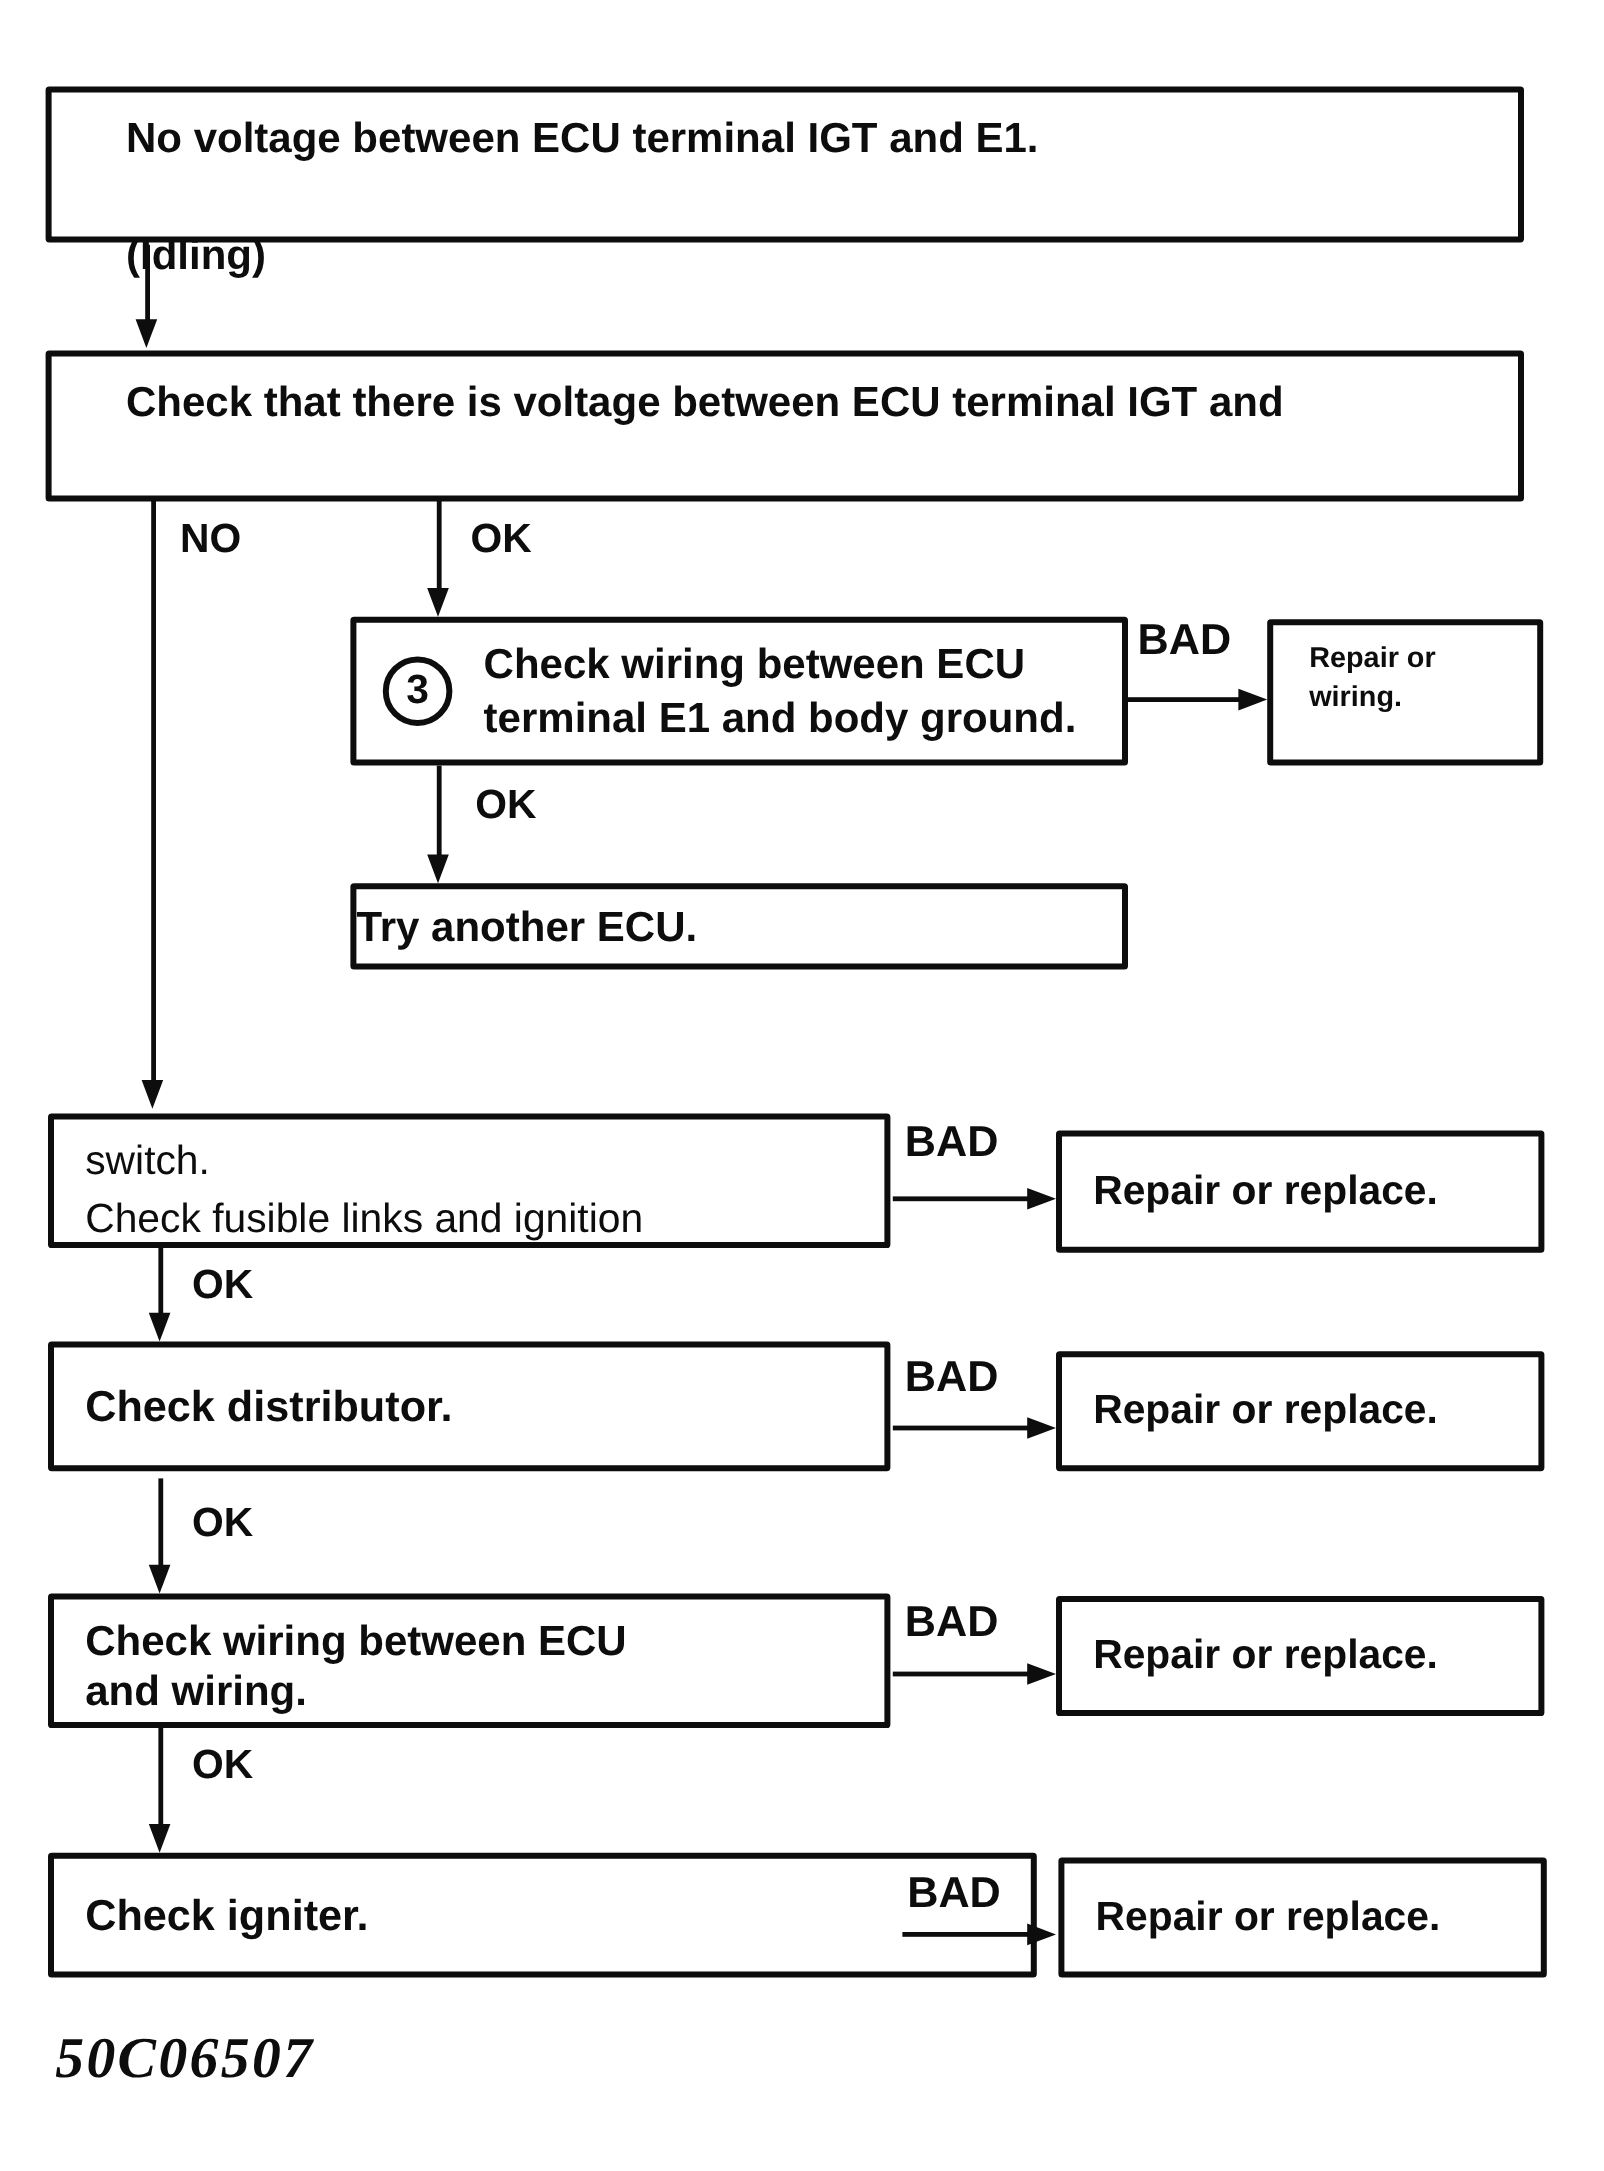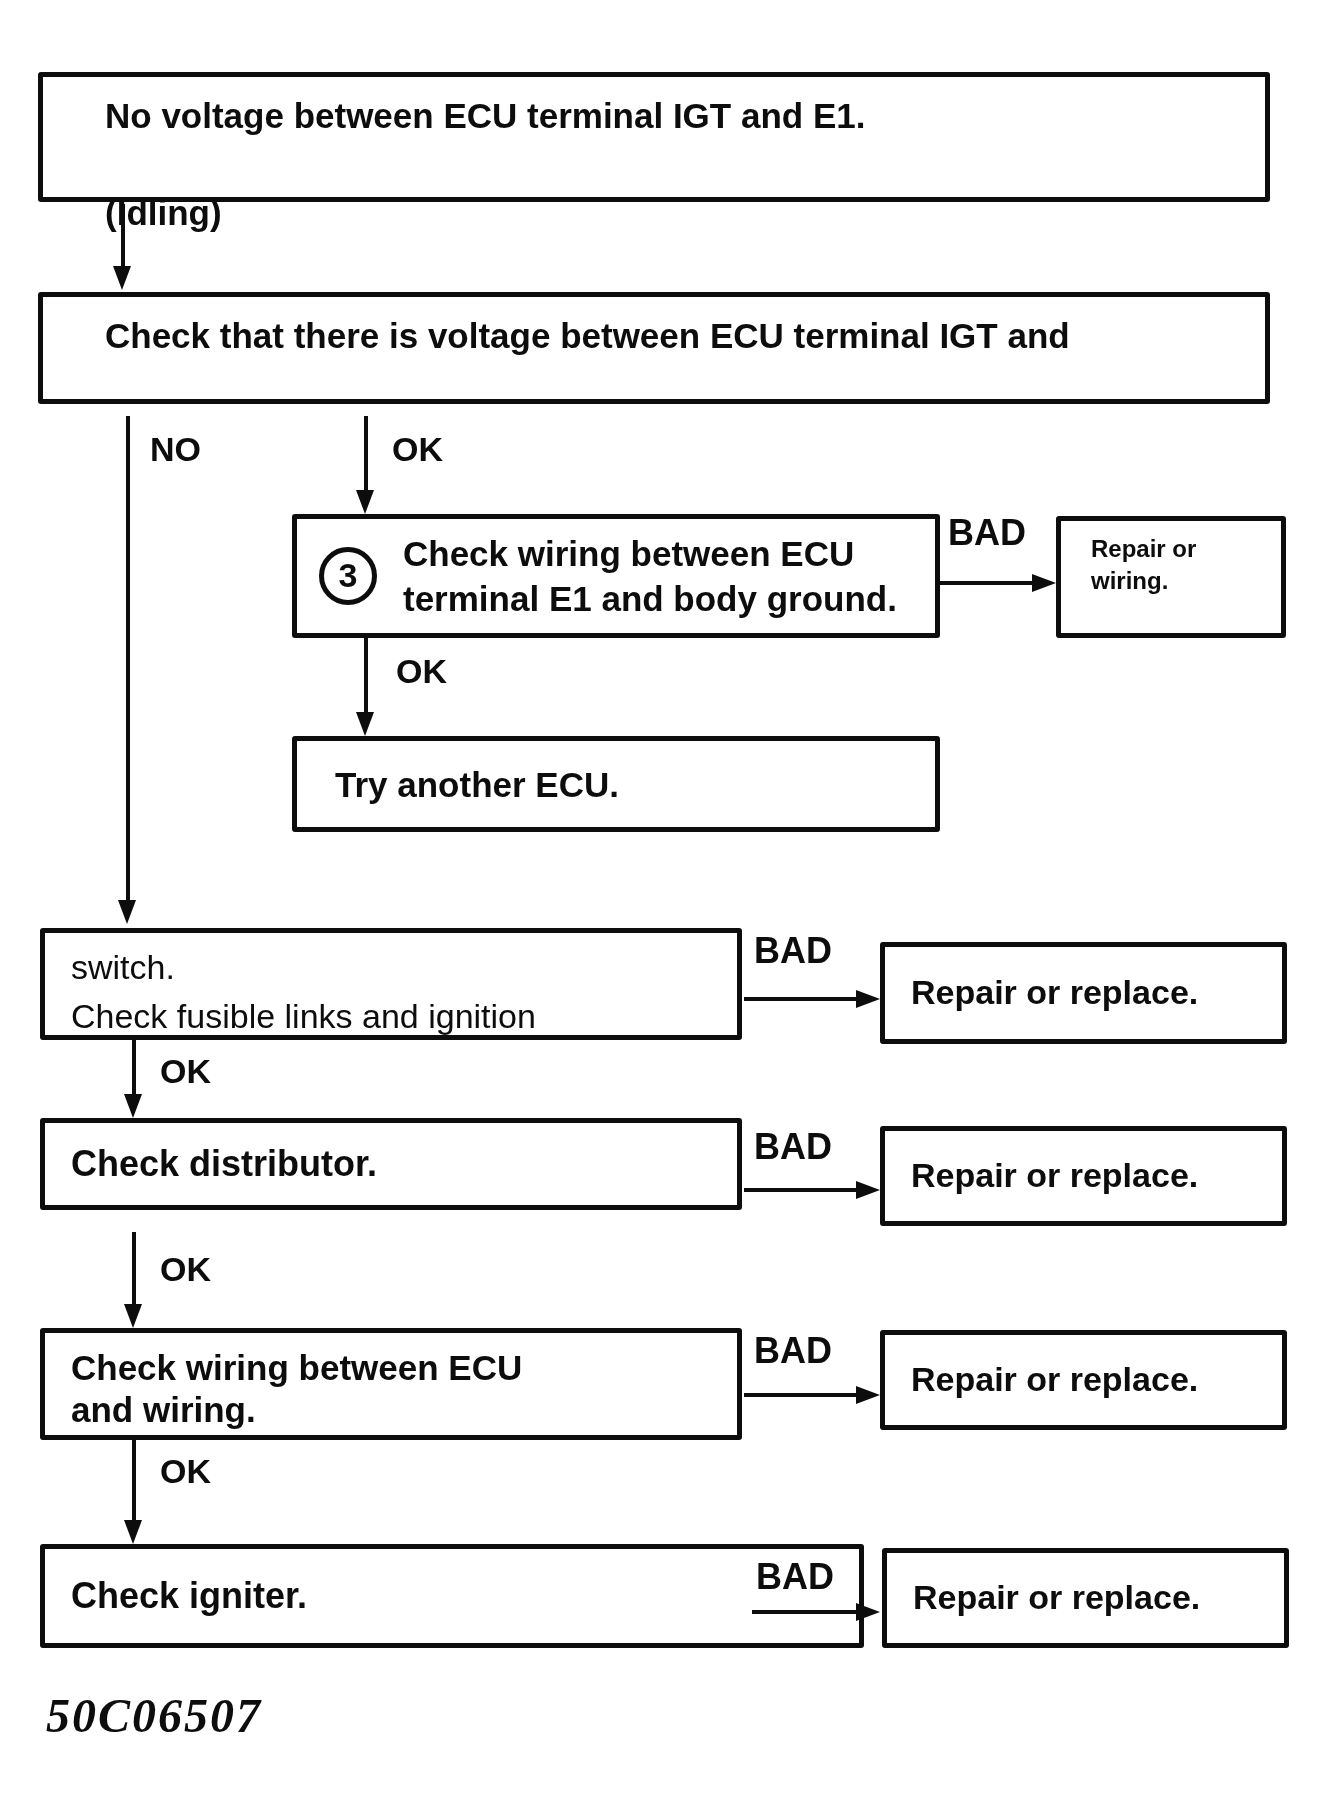--- a/index.html
+++ b/index.html
@@ -52,21 +52,21 @@
 <div id="flowchart-canvas">
 
   <div class="box" style="left:38px; top:72px; width:1232px; height:130px; padding:14px 40px 0 62px;">
     <div class="nowrap">No voltage between ECU terminal IGT and E1.</div>
     <div class="emph nowrap">(Idling)</div>
   </div>
 
   <div class="vline" style="left:121px; top:204px; height:66px;"></div>
   <div class="arrow-down" style="left:113px; top:266px;"></div>
 
-  <div class="box" style="left:38px; top:292px; width:1232px; height:112px; padding:14px 40px 0 62px;">
+  <div class="box" style="left:38px; top:292px; width:1232px; height:126px; padding:14px 40px 0 62px;">
     <div class="nowrap">Check that there is voltage between ECU terminal IGT and</div>
   </div>
 
   <div class="branch-label" style="left:150px; top:430px;">NO</div>
   <div class="branch-label" style="left:392px; top:430px;">OK</div>
 
   <div class="vline" style="left:126px; top:416px; height:486px;"></div>
   <div class="arrow-down" style="left:118px; top:900px;"></div>
 
   <div class="vline" style="left:364px; top:416px; height:76px;"></div>
@@ -86,40 +86,40 @@
 
   <div class="box" style="left:1056px; top:516px; width:230px; height:122px; padding:12px 0 0 30px; font-size:24px; line-height:1.35;">
     <div class="nowrap">Repair or</div>
     <div class="nowrap">wiring.</div>
   </div>
 
   <div class="branch-label" style="left:396px; top:652px;">OK</div>
   <div class="vline" style="left:364px; top:638px; height:76px;"></div>
   <div class="arrow-down" style="left:356px; top:712px;"></div>
 
-  <div class="box flex-center" style="left:292px; top:736px; width:648px; height:96px; padding-left:38px;">
+  <div class="box flex-center" style="left:292px; top:736px; width:648px; height:72px; ">
     <span class="nowrap">Try another ECU.</span>
   </div>
 
   <div class="box light" style="left:40px; top:928px; width:702px; height:112px; padding:10px 0 0 26px; font-size:34px; line-height:1.45;">
     <div class="nowrap">switch.</div>
     <div class="nowrap">Check fusible links and ignition</div>
   </div>
   <div class="branch-label" style="left:754px; top:930px; font-size:36px;">BAD</div>
   <div class="hline" style="left:744px; top:997px; width:116px;"></div>
   <div class="arrow-right" style="left:856px; top:990px;"></div>
   <div class="box flex-center" style="left:880px; top:942px; width:407px; height:102px; padding-left:26px; font-size:34px;">
     <span class="nowrap">Repair or replace.</span>
   </div>
 
   <div class="branch-label" style="left:160px; top:1052px;">OK</div>
   <div class="vline" style="left:132px; top:1038px; height:58px;"></div>
   <div class="arrow-down" style="left:124px; top:1094px;"></div>
 
-  <div class="box flex-center" style="left:40px; top:1118px; width:702px; height:92px; padding-left:26px; font-size:36px;">
+  <div class="box flex-center" style="left:40px; top:1118px; width:702px; height:108px; padding-left:26px; font-size:36px;">
     <span class="nowrap">Check distributor.</span>
   </div>
   <div class="branch-label" style="left:754px; top:1126px; font-size:36px;">BAD</div>
   <div class="hline" style="left:744px; top:1188px; width:116px;"></div>
   <div class="arrow-right" style="left:856px; top:1181px;"></div>
   <div class="box flex-center" style="left:880px; top:1126px; width:407px; height:100px; padding-left:26px; font-size:34px;">
     <span class="nowrap">Repair or replace.</span>
   </div>
 
   <div class="branch-label" style="left:160px; top:1250px;">OK</div>

